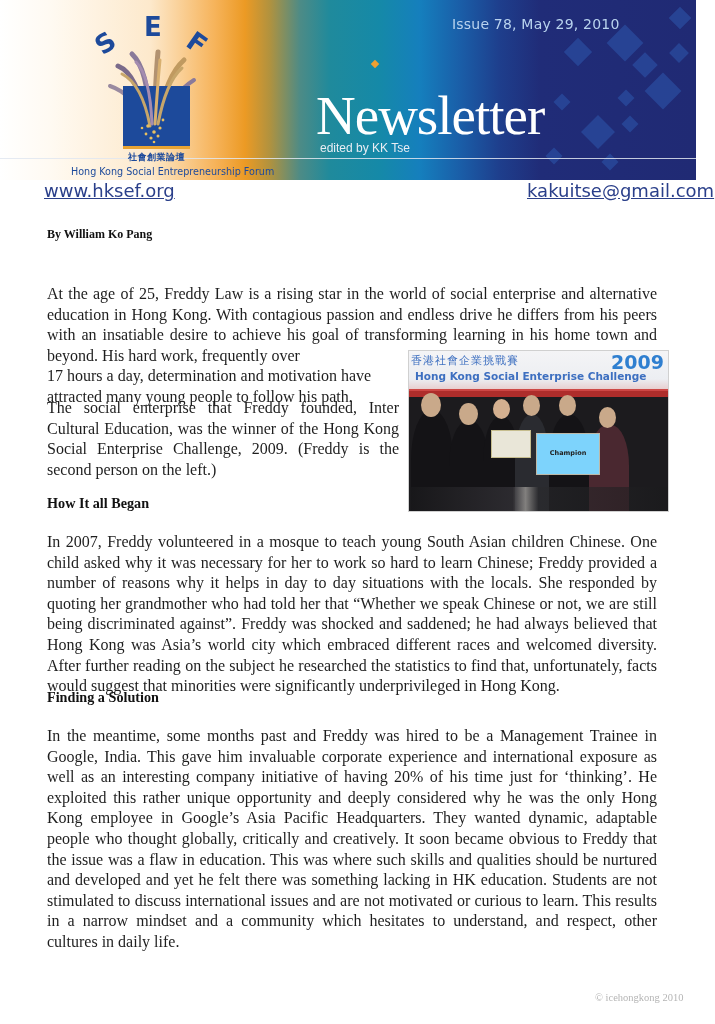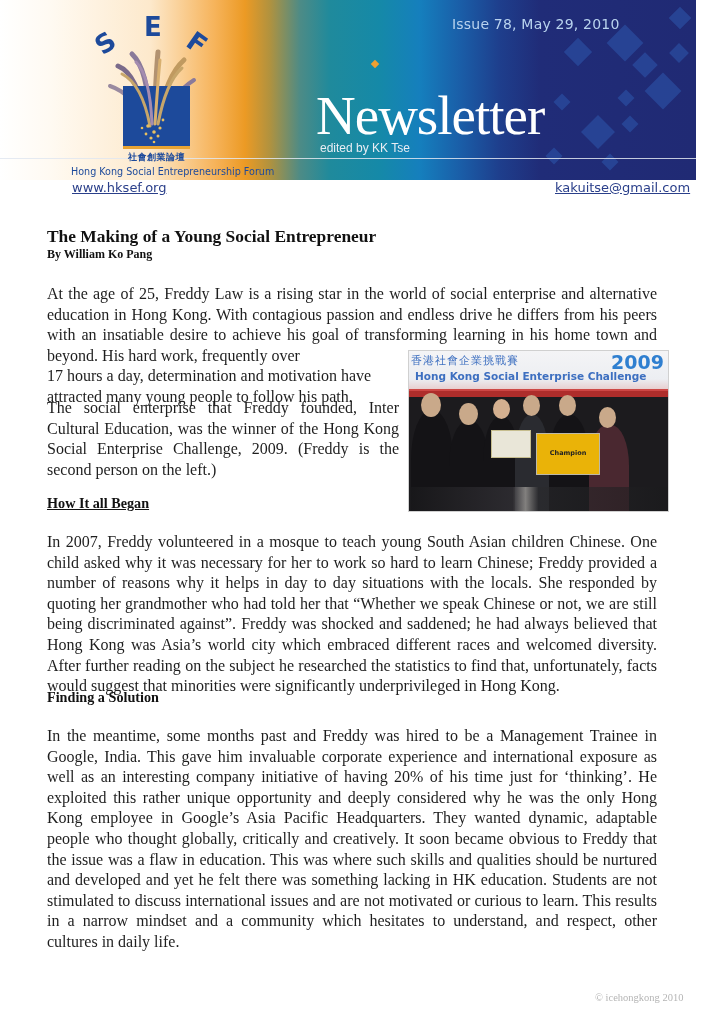--- a/index.html
+++ b/index.html
@@ -154,25 +154,24 @@
       font-size: 9.6px;
       color: #1d4a9b;
       white-space: nowrap;
       line-height: 1;
     }
     
     .link {
       position: absolute;
       top: 180px;
       font-family: "DejaVu Sans", sans-serif;
-      font-size: 13px;
+      font-size: 18px;
       color: #2a3f8a;
       text-decoration: underline;
       cursor: pointer;
-      margin-left: 28px;
     }
     .link-left { left: 44px; }
     .link-right { left: 527px; }
 
     
     .article {
       position: absolute;
       left: 47px;
       top: 226px;
       width: 610px;
@@ -196,21 +195,21 @@
     .para {
       font-family: "Liberation Serif", serif;
       font-size: 16px;
       line-height: 20.6px;
       margin: 0;
       color: #1e1e1e;
       text-align: justify;
     }
     .p1 { position: absolute; top: 58px; left: 0; width: 610px; }
     .p2 { position: absolute; top: 172px; left: 0; width: 352px; }
-    .h-began { position: absolute; top: 268px; left: 0; text-decoration: underline; }
+    .h-began { position: absolute; top: 268px; left: 0; }
     .p3 { position: absolute; top: 306px; left: 0; width: 610px; }
     .h-solution { position: absolute; top: 462px; left: 0; }
     .p4 { position: absolute; top: 500px; left: 0; width: 610px; }
     .section-heading {
       font-family: "Liberation Serif", serif;
       font-weight: bold;
       font-size: 14.2px;
       line-height: 18px;
       margin: 0;
       color: #111;
@@ -284,21 +283,21 @@
       position: absolute;
       border-radius: 50%;
       background: #c9a98a;
     }
     .sign {
       position: absolute;
       left: 127px;
       top: 82px;
       width: 62px;
       height: 40px;
-      background: #eab308;
+      background: #7dd3fc;
       border: 1px solid #bdb9a8;
     }
     .sign-text {
       position: absolute;
       left: 0;
       top: 15px;
       width: 100%;
       text-align: center;
       font-family: "DejaVu Sans", sans-serif;
       font-size: 6.5px;
@@ -392,21 +391,20 @@
   <div class="issue">Issue 78, May 29, 2010</div>
   <div class="title-dot"></div>
   <div class="title-news">Newsletter</div>
   <div class="edited">edited by KK Tse</div>
 </div>
 
 <a class="link link-left">www.hksef.org</a>
 <a class="link link-right">kakuitse@gmail.com</a>
 
 <div class="article">
-  <h1 class="art-title">The Making of a Young Social Entrepreneur</h1>
   <div class="byline">By William Ko Pang</div>
 
   <div class="para p1">
     <span>At the age of 25, Freddy Law is a rising star in the world of social enterprise and alternative education in Hong Kong. With contagious passion and endless drive he differs from his peers with an insatiable desire to achieve his goal of transforming learning in his home town and beyond. His hard work, frequently over</span>
     <span class="shortline">17 hours a day, determination and motivation have attracted many young people to follow his path.</span>
   </div>
 
   <p class="para p2">The social enterprise that Freddy founded, Inter Cultural Education, was the winner of the Hong Kong Social Enterprise Challenge, 2009. (Freddy is the second person on the left.)</p>
 
   <h2 class="section-heading h-began">How It all Began</h2>

